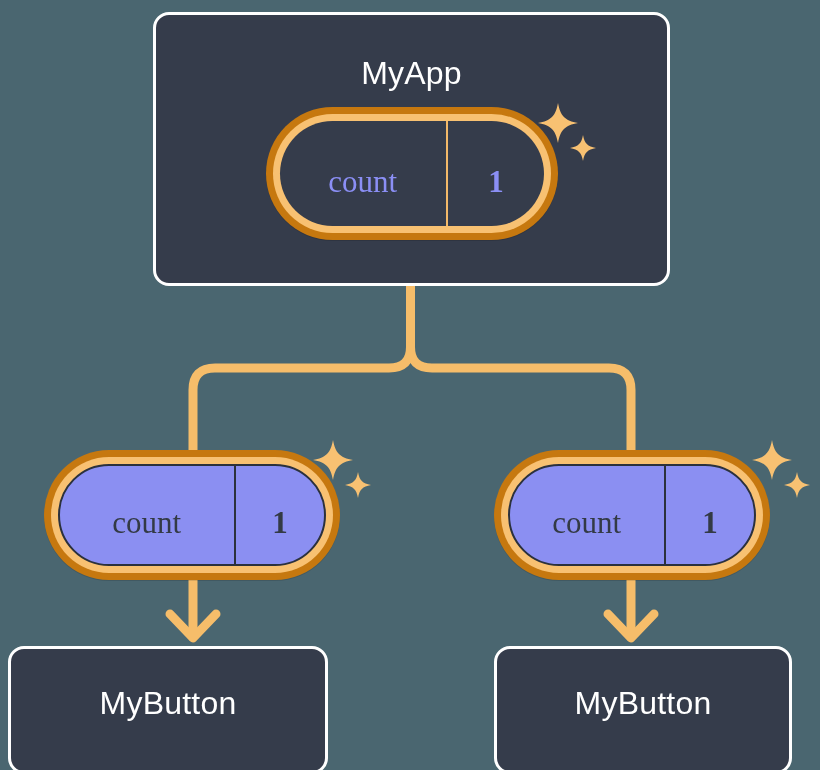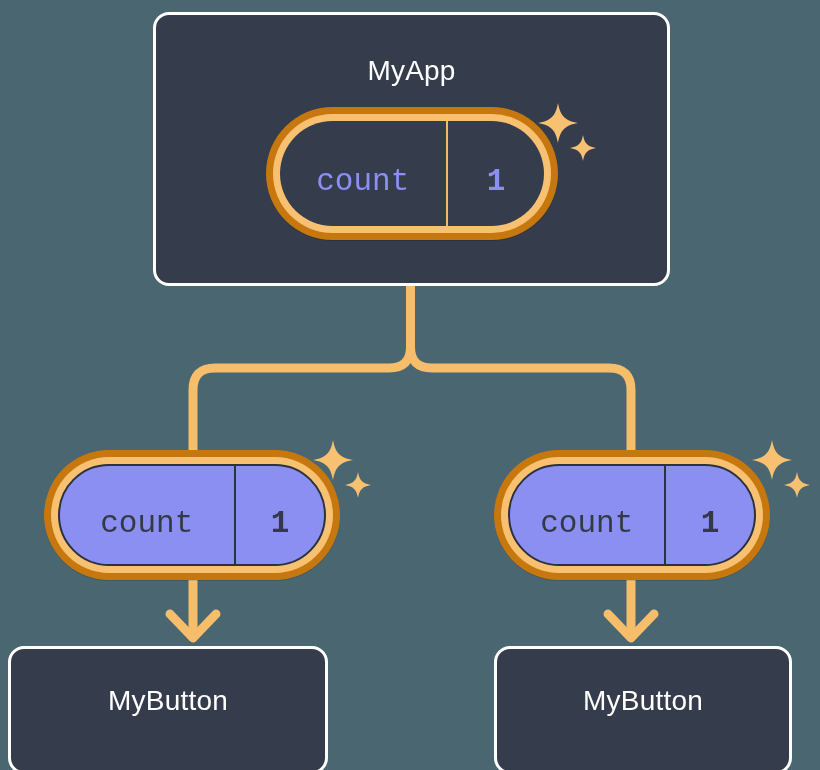--- a/index.html
+++ b/index.html
@@ -35,21 +35,21 @@
     border-radius: 16px;
     box-sizing: border-box;
   }
   .comp-title {
     position: absolute;
     left: 0;
     right: 0;
     text-align: center;
     color: #ffffff;
     font-family: "Liberation Sans", sans-serif;
-    font-size: 28px;
+    font-size: 32px;
     font-weight: 400;
     letter-spacing: 0.2px;
     white-space: nowrap;
   }
   #box-myapp {
     left: 153px;
     top: 12px;
     width: 517px;
     height: 274px;
   }
@@ -95,21 +95,21 @@
     height: 100%;
     border-radius: 999px;
     display: flex;
     align-items: stretch;
     overflow: hidden;
   }
   .pill-key, .pill-val {
     display: flex;
     align-items: center;
     justify-content: center;
-    font-family: Liberation Mono, monospace;
+    font-family: Liberation Serif, serif;
     white-space: nowrap;
     margin-top: 16px;
   }
   .pill-key {
     flex: 1 1 auto;
     font-size: 31px;
     font-weight: 400;
   }
   .pill-val {
     flex: 0 0 auto;

